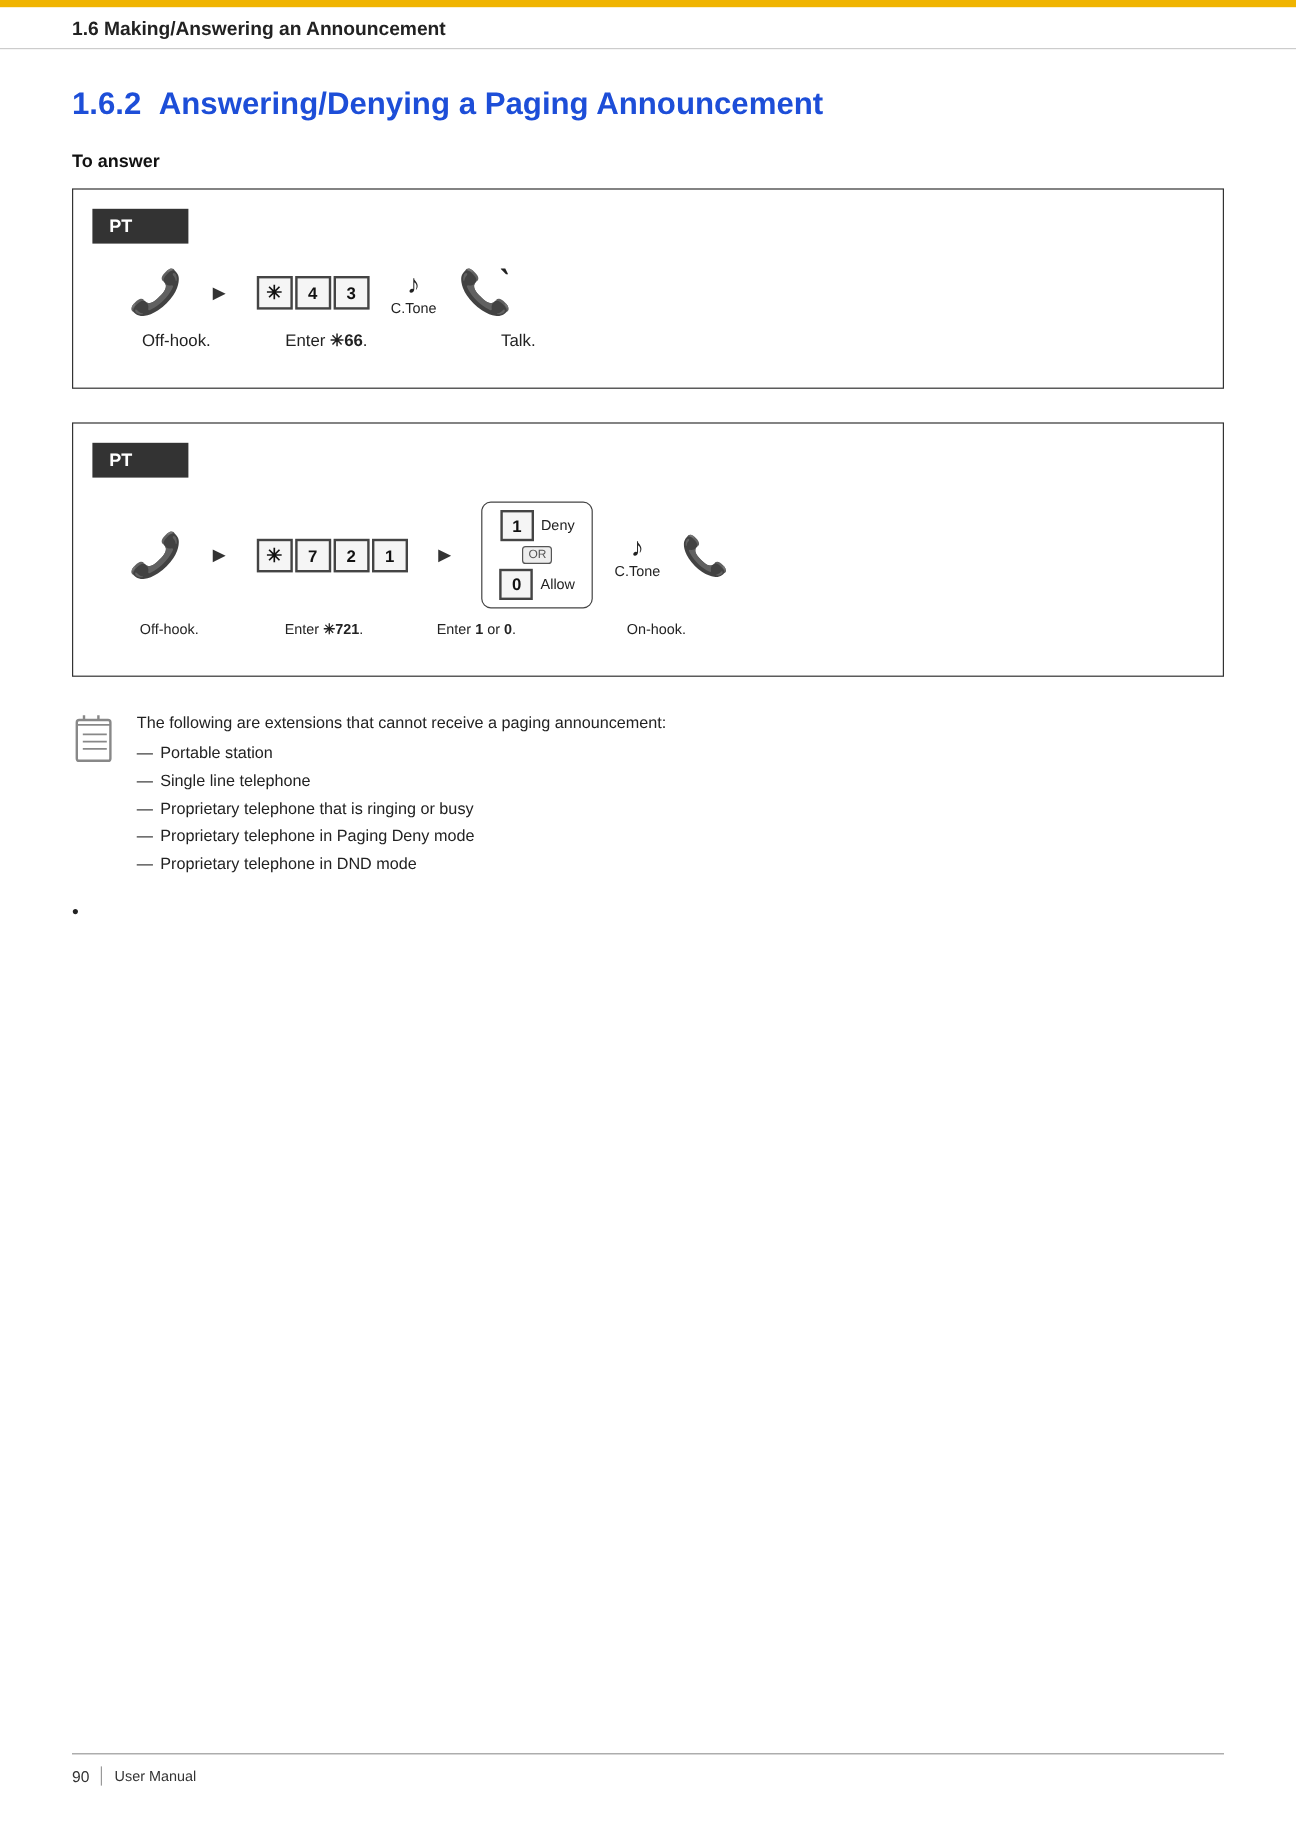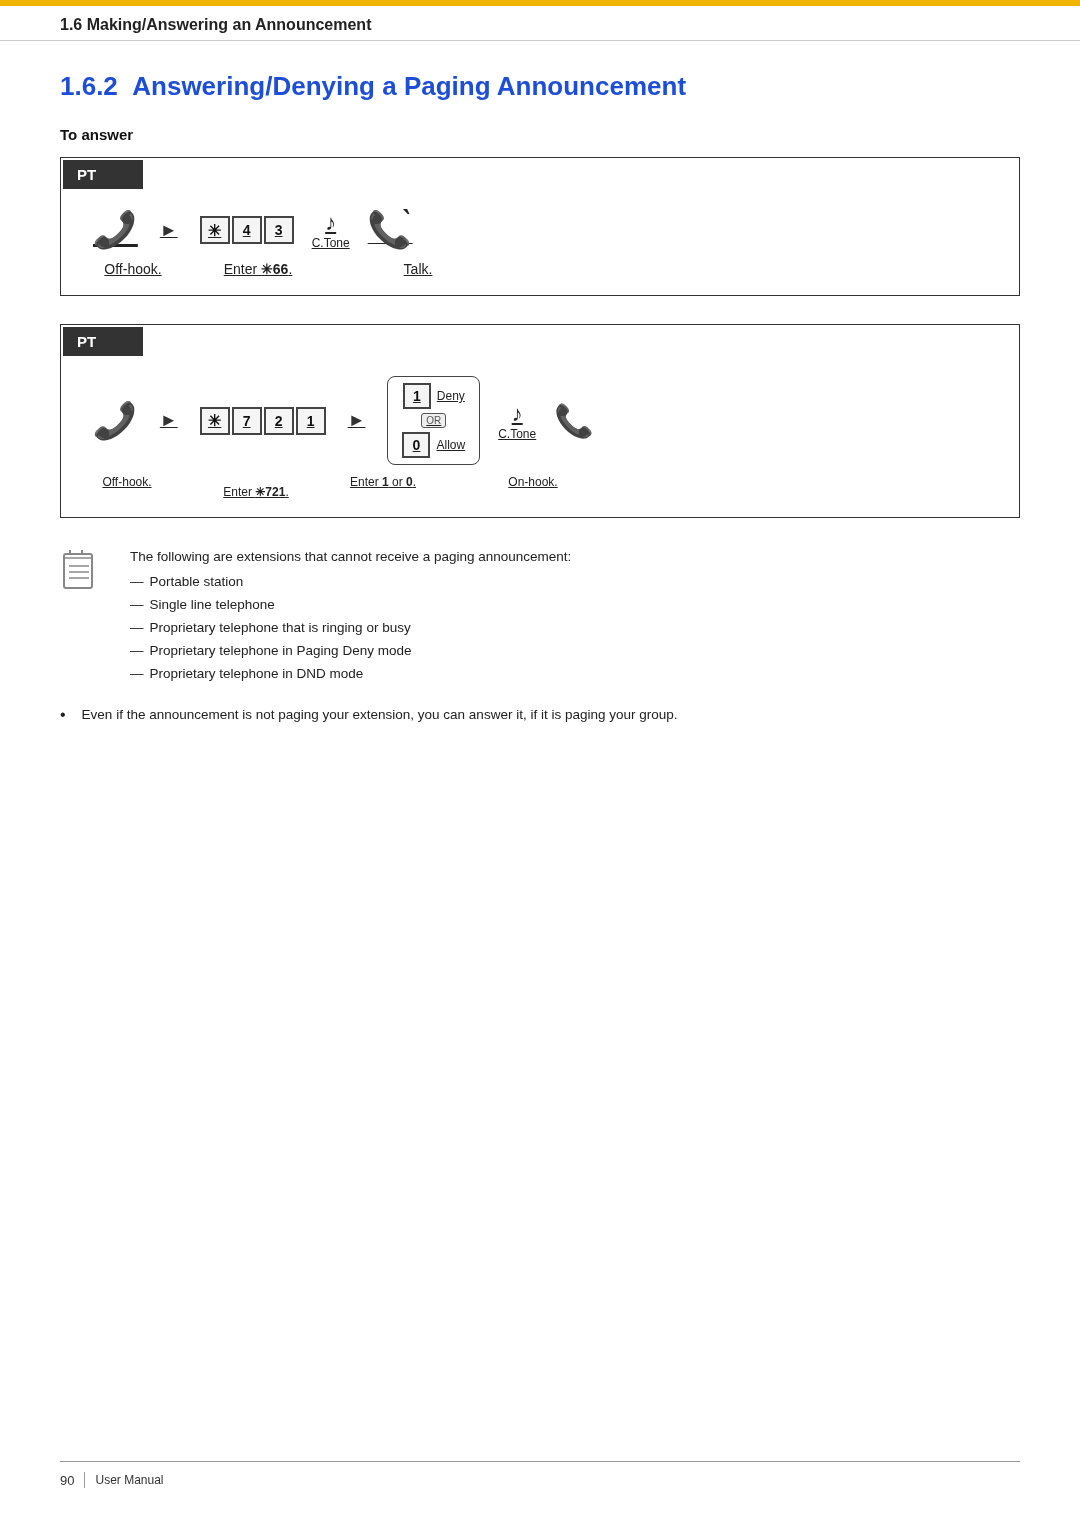--- a/index.html
+++ b/index.html
@@ -41,22 +41,21 @@
     .subsection-label {
       font-size: 15px;
       font-weight: bold;
       margin-bottom: 14px;
       color: #111;
     }
 
     .diagram-box {
       border: 1.5px solid #333;
       margin-bottom: 28px;
-      padding: 2px;
-      text-decoration: underline;
+      padding: 16px;
     }
 
     .diagram-header {
       background: #333;
       color: #fff;
       font-size: 15px;
       font-weight: bold;
       padding: 6px 14px;
       display: inline-block;
       min-width: 80px;
@@ -312,36 +311,36 @@
 
         <div>
           <span style="font-size:32px;display:inline-block;">📞</span>
         </div>
       </div>
 
       <div style="display:flex; gap:0px; margin-top:4px; font-size:12px;">
         <div class="label-cell lc1">
           <span>Off-hook.</span>
         </div>
-        <div class="label-cell lc2" style="margin-left:40px;margin-top:10px;">
+        <div class="label-cell lc2" style="margin-left:40px;">
           <span>Enter <strong>✳721</strong>.</span>
         </div>
         <div class="label-cell lc3" style="margin-left:32px;">
           <span>Enter <strong>1</strong> or <strong>0</strong>.</span>
         </div>
         <div class="label-cell lc4" style="margin-left:80px;">
           <span>On-hook.</span>
         </div>
       </div>
     </div>
   </div>
 
   <div style="margin-top: 20px;">
 
-    <div style="display:flex; gap:32px; margin-bottom:18px;">
+    <div style="display:flex; gap:16px; margin-bottom:18px;">
       <div style="flex-shrink:0; margin-top:2px;">
         
         <svg width="38" height="44" viewBox="0 0 38 44">
           <rect x="4" y="6" width="28" height="34" rx="2" fill="none" stroke="#888" stroke-width="2"></rect>
           <line x1="4" y1="10" x2="32" y2="10" stroke="#888" stroke-width="1.5"></line>
           <line x1="10" y1="6" x2="10" y2="2" stroke="#888" stroke-width="2"></line>
           <line x1="22" y1="6" x2="22" y2="2" stroke="#888" stroke-width="2"></line>
           <line x1="9" y1="18" x2="29" y2="18" stroke="#888" stroke-width="1.5"></line>
           <line x1="9" y1="24" x2="29" y2="24" stroke="#888" stroke-width="1.5"></line>
           <line x1="9" y1="30" x2="29" y2="30" stroke="#888" stroke-width="1.5"></line>
@@ -369,23 +368,20 @@
           <div class="note-list-item">
             <span class="dash">—</span>
             <span>Proprietary telephone in DND mode</span>
           </div>
         </div>
       </div>
     </div>
 
     <div style="display:flex; gap:16px; margin-left: 0px;">
       <div style="flex-shrink:0; font-size:16px; margin-top:2px;">•</div>
-      <div style="font-size:13.5px; line-height:1.7;">
-        <span>Even if the announcement is not paging your extension, you can answer it, if it is paging your group.</span>
-      </div>
     </div>
 
   </div>
 
 </div>
 
 <div class="footer-bar">
   <span class="page-num">90</span>
   <div class="footer-divider"></div>
   <span>User Manual</span>

